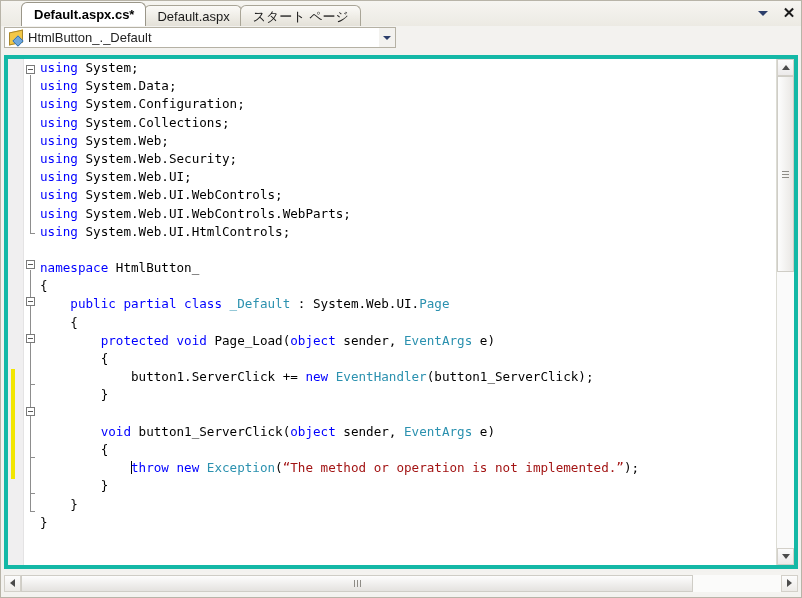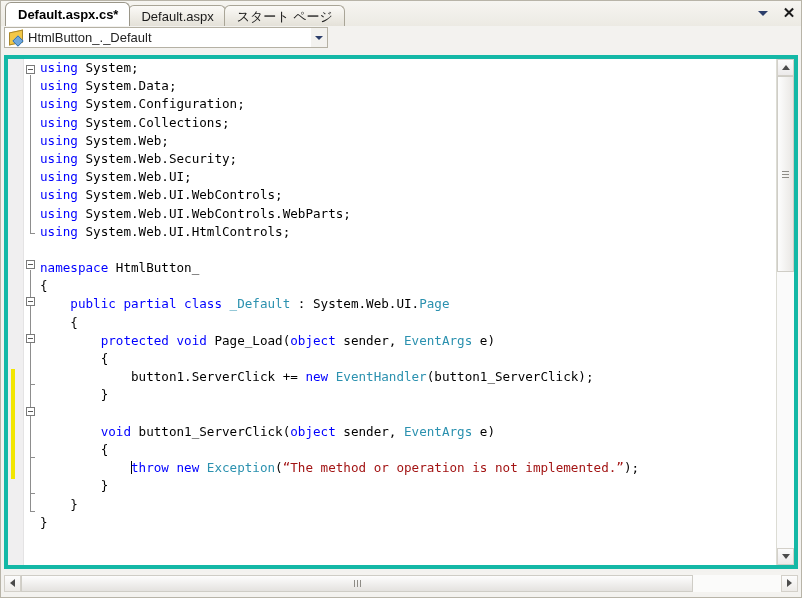--- a/index.html
+++ b/index.html
@@ -15,21 +15,21 @@
     background:#f3f2ef;
     box-sizing:border-box;
     border:1px solid #b8b4a8;
   }
 
   
   .tabstrip{
     position:relative;height:25px;
     background:linear-gradient(#f6f5f1,#eceae3);
     display:flex;align-items:flex-end;
-    padding-left:4px;
+    padding-left:20px;
     box-sizing:border-box;
   }
   .tab{
     position:relative;
     height:21px;line-height:21px;
     padding:0 11px 0 12px;
     margin-right:-2px;
     font-size:13px;
     color:#1a1a1a;
     background:linear-gradient(#fbfaf7,#e4e1d8);
@@ -80,21 +80,21 @@
   }
   .combo{
     position:relative;
     display:flex;align-items:center;
     height:21px;
     background:#ffffff;
     border:1px solid #b5b1a4;
     box-sizing:border-box;
     overflow:hidden;
   }
-  .combo.left{width:324px;margin-right:19px;}
+  .combo.left{width:392px;margin-right:19px;}
   .combo.right{flex:1;}
   .combo-ico{
     width:18px;min-width:18px;height:16px;
     margin:0 2px 0 3px;position:relative;
   }
   .combo-text{
     font-size:13px;color:#222;
     white-space:nowrap;overflow:hidden;
     flex:1;
     padding-bottom:1px;

